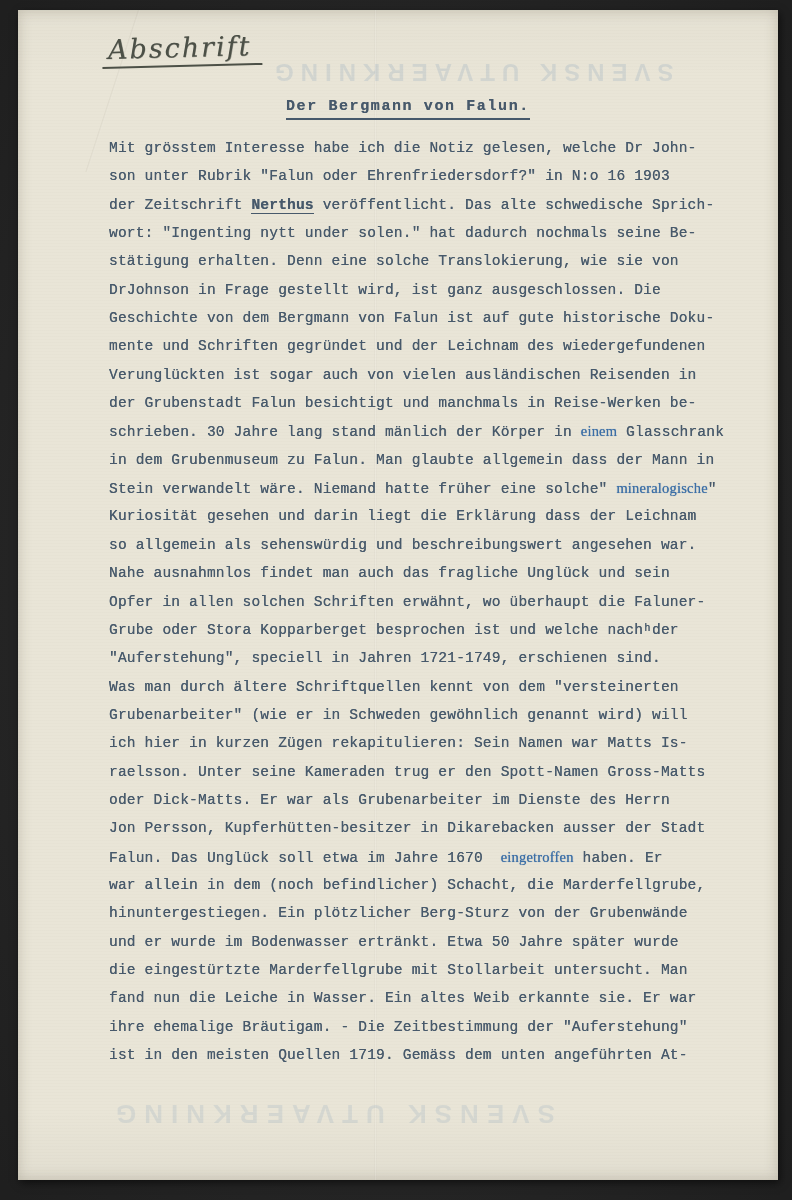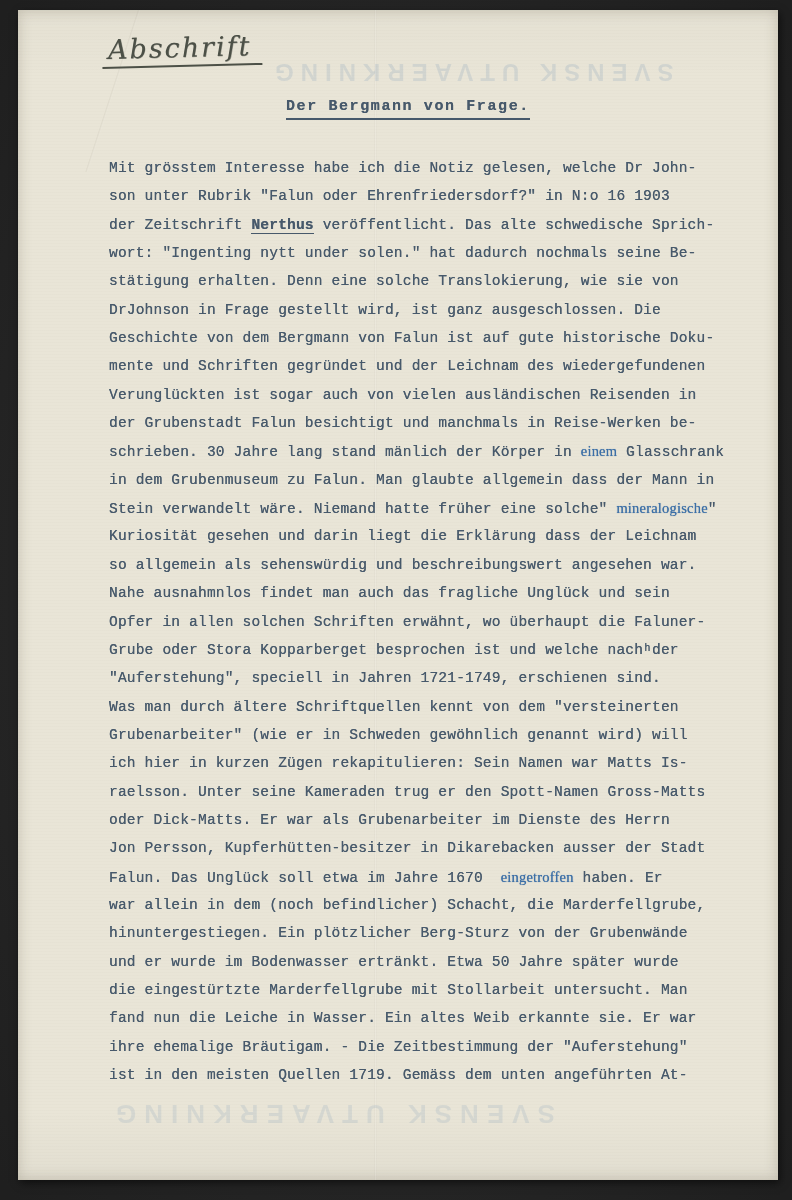--- a/index.html
+++ b/index.html
@@ -39,21 +39,21 @@
   }
   .doc-title {
     position:absolute; left:268px; top:88px;
     font-size:15px; font-weight:bold; letter-spacing:1.6px;
     color: var(--ink, #47596b);
     border-bottom:2px solid var(--ink, #47596b);
     padding-bottom:3px;
     text-shadow: 0 0 0.6px rgba(71,89,107,0.8);
   }
   .body-text {
-    position:absolute; left:91px; top:144px; width:660px;
+    position:absolute; left:91px; top:124px; width:660px;
     font-size:14.5px; line-height:28.35px; letter-spacing:0.2px;
     color: var(--ink, #47596b); white-space:pre;
     text-shadow: 0 0 0.6px rgba(71,89,107,0.75), 0.3px 0.3px 0.4px rgba(71,89,107,0.3);
   }
   .line { height:28.35px; }
   .u { border-bottom:1.5px solid var(--ink, #47596b);font-weight:bold; }
   .blue { color: var(--blue, #3c6fa6); text-shadow: 0 0 0.8px rgba(60,111,166,0.9); font-family: Liberation Serif, serif; }
   .ghost {
     position:absolute; color: var(--blue, #3c6fa6);
     transform: rotate(180deg); pointer-events:none;
@@ -69,18 +69,18 @@
 <div class="frame-vignette"></div>
 
 <div class="paper">
   <div class="crease-v"></div>
   <div class="crease-d"></div>
 
   <div class="ghost ghost-top">SVENSK UTVAERKNING</div>
 
   <div class="handwritten">Abschrift</div>
 
-  <div class="doc-title">Der Bergmann von Frage.</div>
+  <div class="doc-title">Der Bergmann von Falun.</div>
 
   <div class="body-text"><div class="line">Mit grösstem Interesse habe ich die Notiz gelesen, welche Dr John-</div><div class="line">son unter Rubrik "Falun oder Ehrenfriedersdorf?" in N:o 16 1903</div><div class="line">der Zeitschrift <span class="u">Nerthus</span> veröffentlicht. Das alte schwedische Sprich-</div><div class="line">wort: "Ingenting nytt under solen." hat dadurch nochmals seine Be-</div><div class="line">stätigung erhalten. Denn eine solche Translokierung, wie sie von</div><div class="line">DrJohnson in Frage gestellt wird, ist ganz ausgeschlossen. Die</div><div class="line">Geschichte von dem Bergmann von Falun ist auf gute historische Doku-</div><div class="line">mente und Schriften gegründet und der Leichnam des wiedergefundenen</div><div class="line">Verunglückten ist sogar auch von vielen ausländischen Reisenden in</div><div class="line">der Grubenstadt Falun besichtigt und manchmals in Reise-Werken be-</div><div class="line">schrieben. 30 Jahre lang stand mänlich der Körper in <span class="blue">einem</span> Glasschrank</div><div class="line">in dem Grubenmuseum zu Falun. Man glaubte allgemein dass der Mann in</div><div class="line">Stein verwandelt wäre. Niemand hatte früher eine solche" <span class="blue">mineralogische</span>"</div><div class="line">Kuriosität gesehen und darin liegt die Erklärung dass der Leichnam</div><div class="line">so allgemein als sehenswürdig und beschreibungswert angesehen war.</div><div class="line">Nahe ausnahmnlos findet man auch das fragliche Unglück und sein</div><div class="line">Opfer in allen solchen Schriften erwähnt, wo überhaupt die Faluner-</div><div class="line">Grube oder Stora Kopparberget besprochen ist und welche nachʰder</div><div class="line">"Auferstehung", speciell in Jahren 1721-1749, erschienen sind.</div><div class="line">Was man durch ältere Schriftquellen kennt von dem "versteinerten</div><div class="line">Grubenarbeiter" (wie er in Schweden gewöhnlich genannt wird) will</div><div class="line">ich hier in kurzen Zügen rekapitulieren: Sein Namen war Matts Is-</div><div class="line">raelsson. Unter seine Kameraden trug er den Spott-Namen Gross-Matts</div><div class="line">oder Dick-Matts. Er war als Grubenarbeiter im Dienste des Herrn</div><div class="line">Jon Persson, Kupferhütten-besitzer in Dikarebacken ausser der Stadt</div><div class="line">Falun. Das Unglück soll etwa im Jahre 1670  <span class="blue">eingetroffen</span> haben. Er</div><div class="line">war allein in dem (noch befindlicher) Schacht, die Marderfellgrube,</div><div class="line">hinuntergestiegen. Ein plötzlicher Berg-Sturz von der Grubenwände</div><div class="line">und er wurde im Bodenwasser ertränkt. Etwa 50 Jahre später wurde</div><div class="line">die eingestürtzte Marderfellgrube mit Stollarbeit untersucht. Man</div><div class="line">fand nun die Leiche in Wasser. Ein altes Weib erkannte sie. Er war</div><div class="line">ihre ehemalige Bräutigam. - Die Zeitbestimmung der "Auferstehung"</div><div class="line">ist in den meisten Quellen 1719. Gemäss dem unten angeführten At-</div></div>
 
   <div class="ghost ghost-bottom">SVENSK UTVAERKNING</div>
 </div>
 
 </body></html>

